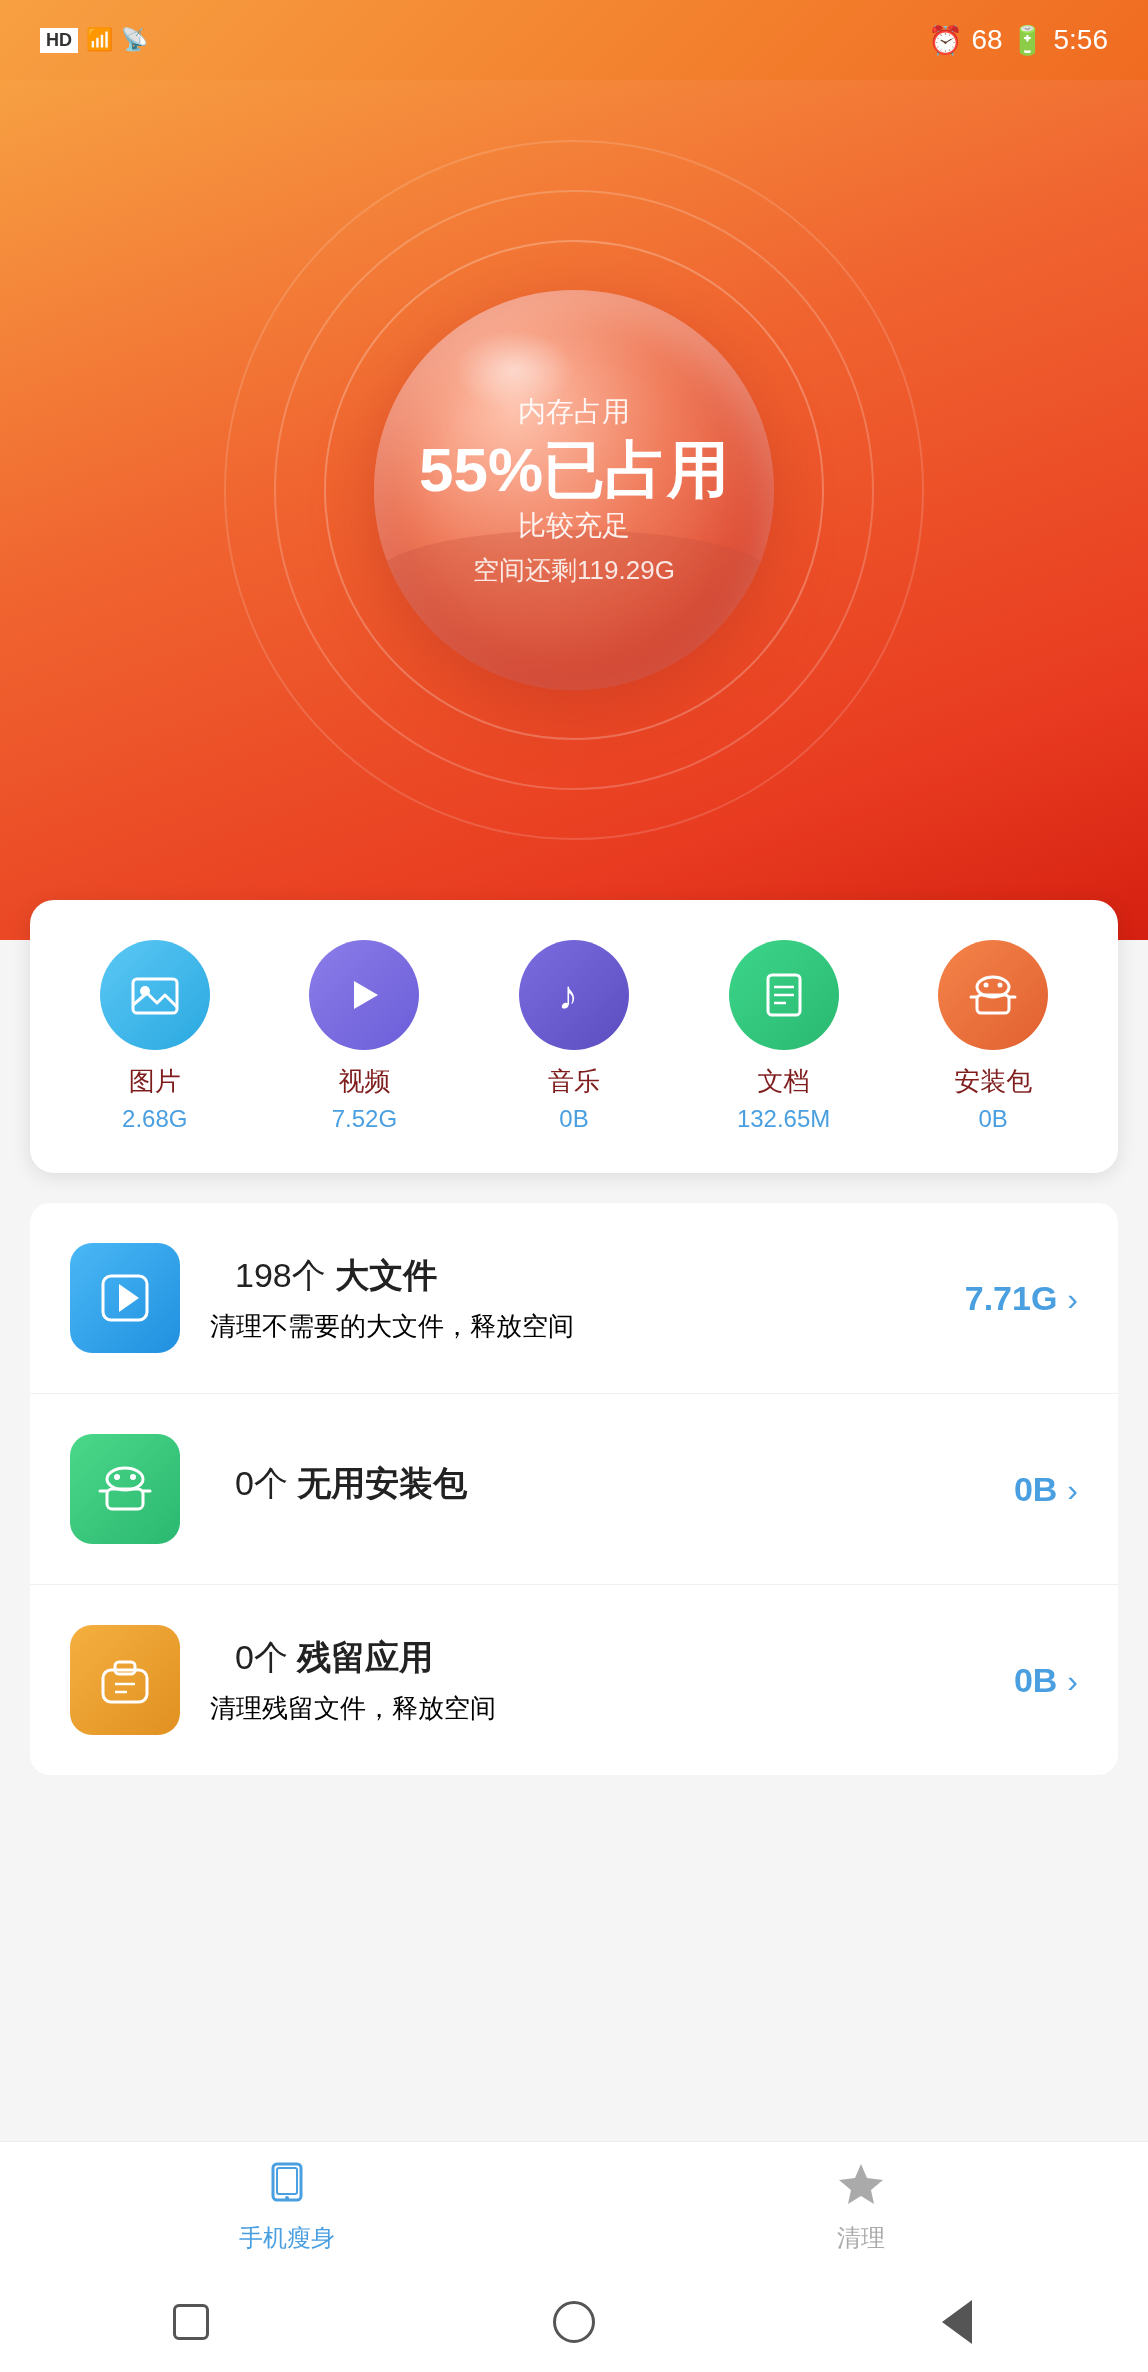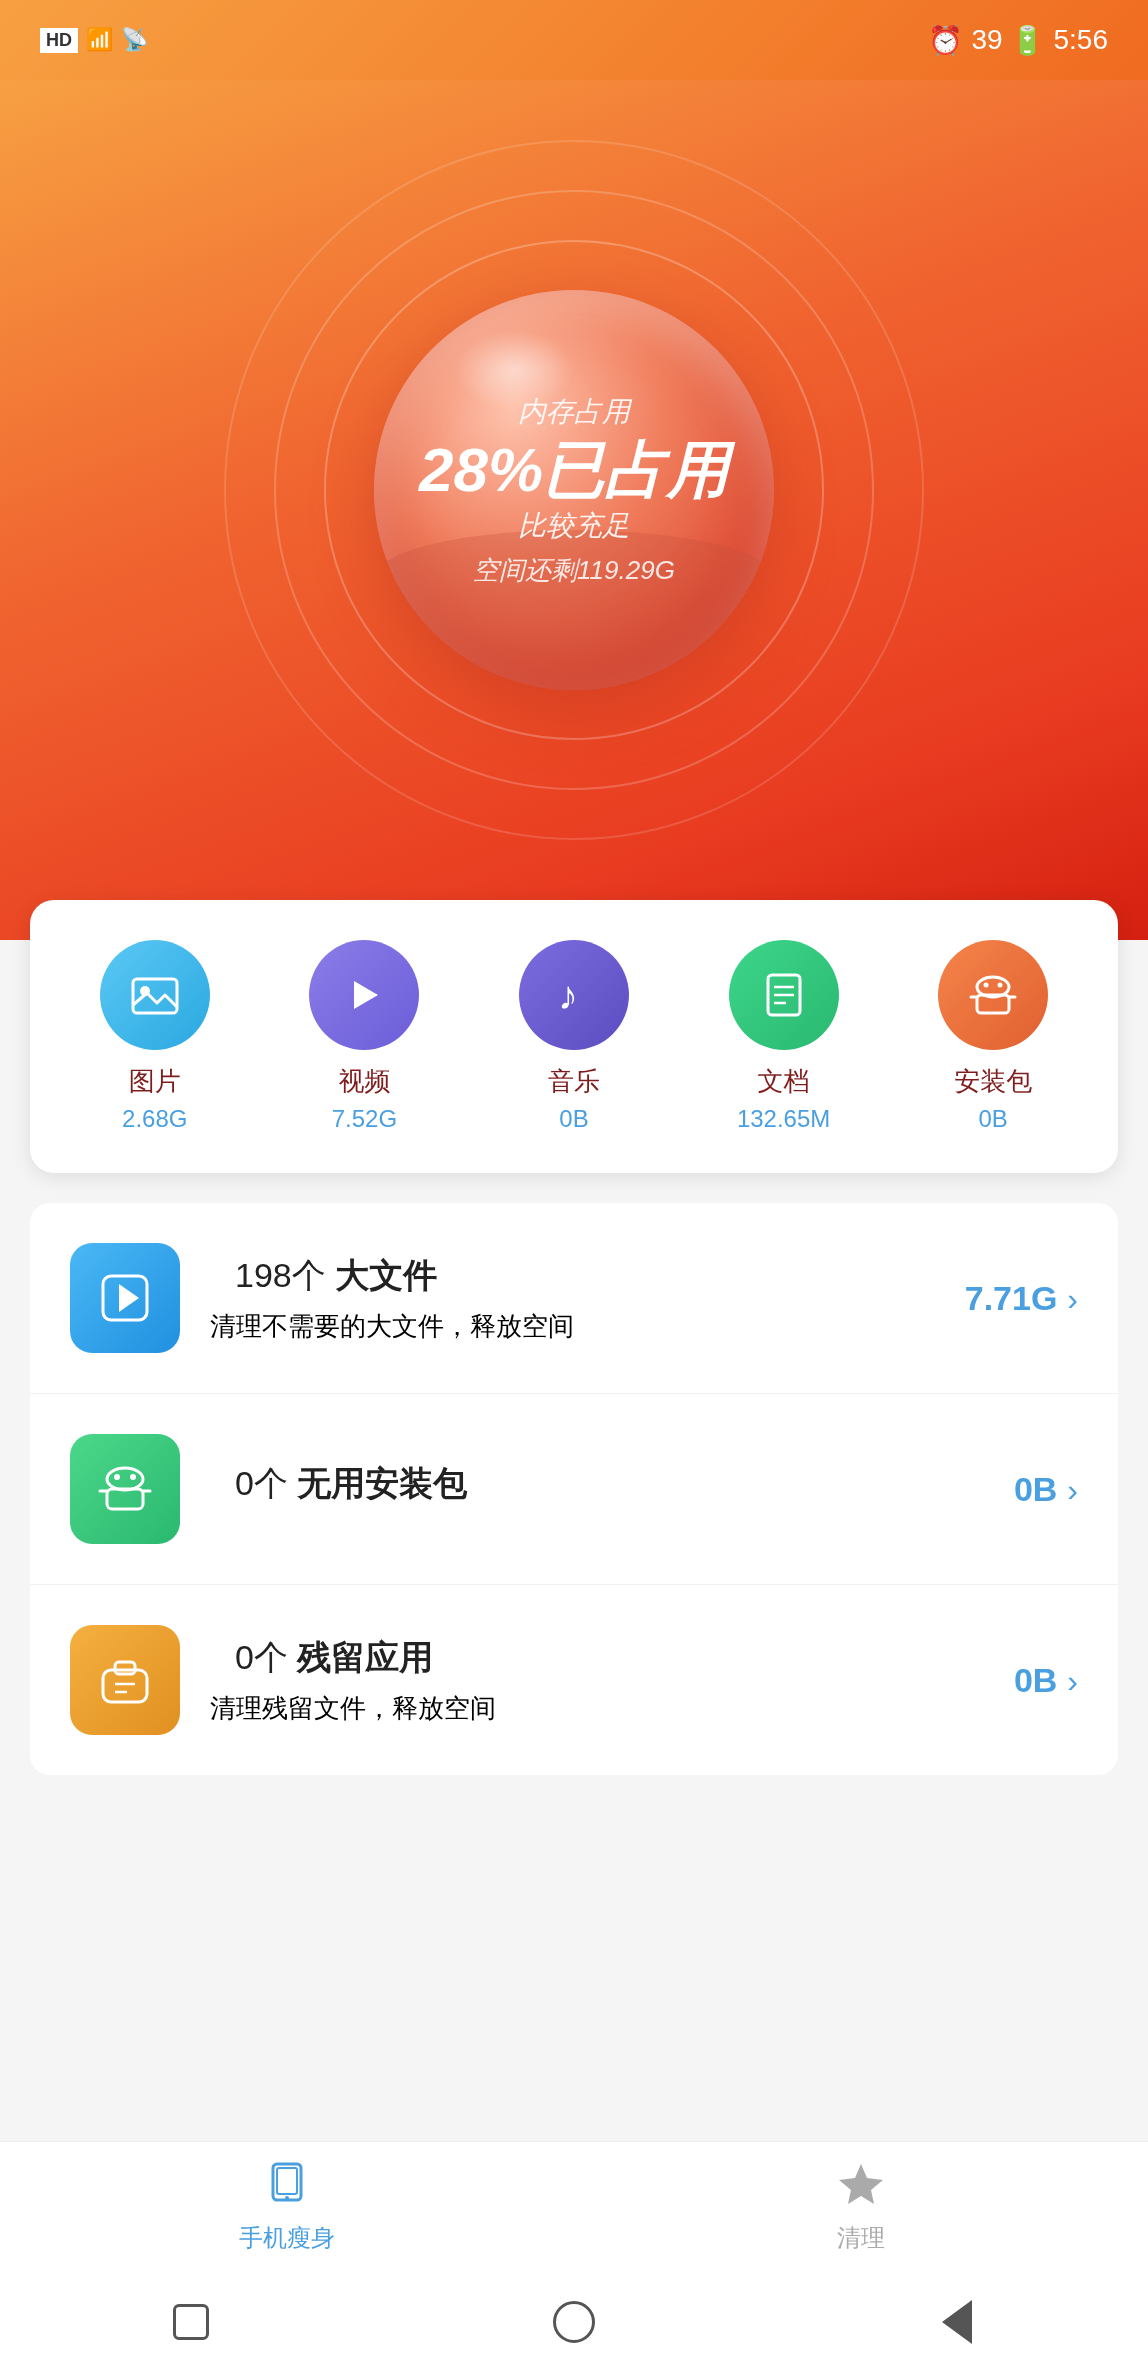--- a/index.html
+++ b/index.html
@@ -87,21 +87,20 @@
       justify-content: center;
     }
     .outer-ring-1 {
       width: 500px;
       height: 500px;
       border-radius: 50%;
       border: 2px solid rgba(255,255,255,0.25);
       display: flex;
       align-items: center;
       justify-content: center;
-      font-style: italic;
     }
 
     .main-bubble {
       width: 400px;
       height: 400px;
       border-radius: 50%;
       background: radial-gradient(circle at 35% 30%, rgba(255,200,180,0.95) 0%, rgba(240,130,100,0.85) 40%, rgba(220,80,60,0.75) 70%, rgba(200,60,50,0.7) 100%);
       box-shadow: 
         inset 0 -20px 60px rgba(200,60,50,0.4),
         inset 0 20px 40px rgba(255,220,200,0.5),
@@ -362,37 +361,37 @@
 <body>
 
 <div class="status-bar">
   <div class="status-left">
     <span class="hd-badge">HD</span>
     <span class="status-icon">📶</span>
     <span class="status-icon">📡</span>
   </div>
   <div class="status-right">
     <span>⏰</span>
-    <span>39</span>
+    <span>68</span>
     <span>🔋</span>
     <span>5:56</span>
   </div>
 </div>
 
 <div class="header-area">
   <div class="circle-container">
     <div class="outer-ring-3">
       <div class="outer-ring-2">
         <div class="outer-ring-1">
           <div class="main-bubble">
             <div class="bubble-highlight"></div>
             <div class="bubble-wave"></div>
             <div class="bubble-text">
               <div class="bubble-label">内存占用</div>
-              <div class="bubble-percent">28%已占用</div>
+              <div class="bubble-percent">55%已占用</div>
               <div class="bubble-status">比较充足</div>
               <div class="bubble-remaining">空间还剩119.29G</div>
             </div>
           </div>
         </div>
       </div>
     </div>
   </div>
 </div>
 

